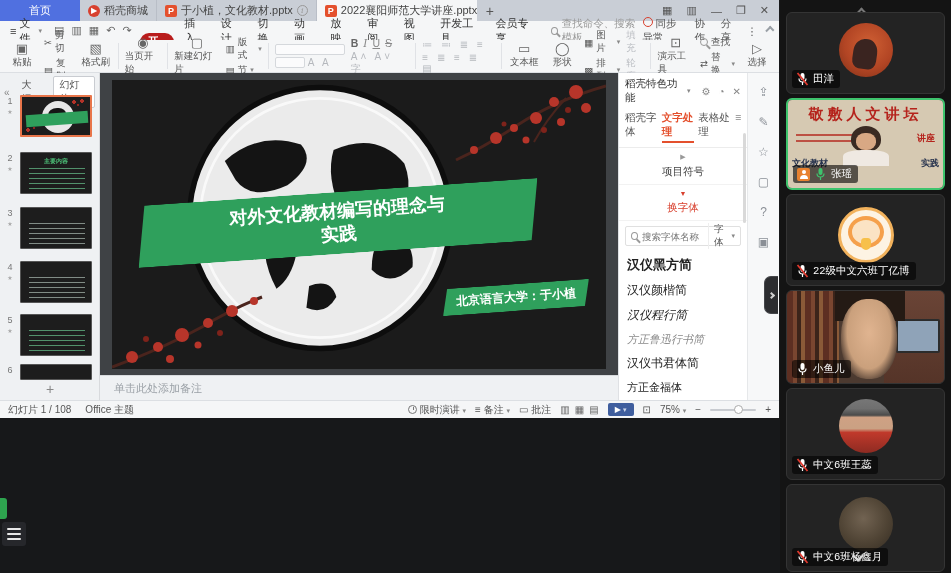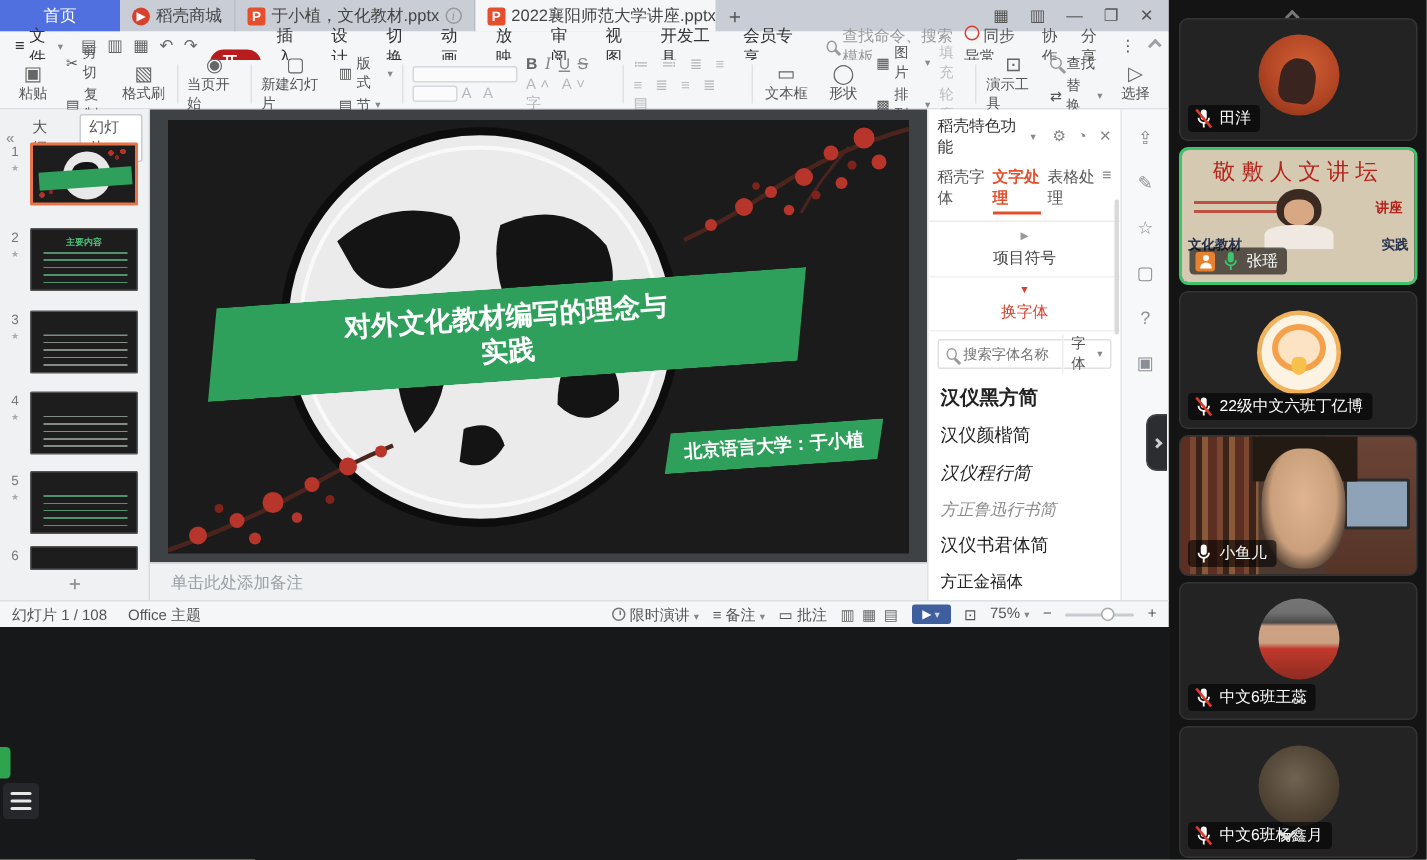--- a/index.html
+++ b/index.html
@@ -130,33 +130,33 @@
   .chev.down { transform:rotate(45deg); }
   .chev.right { transform:rotate(-45deg); }
 
   
   .meet { position:absolute; left:780px; top:0; width:171px; height:573px; background:#141414; }
   .meet-chevup { position:absolute; left:78px; top:2px; }
   .meet-chevup .chev { border-color:#777; }
   .tiles { position:absolute; left:6px; top:12px; width:159px; display:flex; flex-direction:column; gap:4px; }
   .tile { position:relative; width:159px; background:#232323; border:1px solid #343434; border-radius:6px; overflow:hidden; }
   .tile.speaking { border:2px solid #3ec46d; }
-  .badge { position:absolute; left:5px; bottom:5px; display:flex; align-items:flex-end; gap:4px; background:rgba(0,0,0,.6); border-radius:3px; padding:2px 6px 2px 4px; color:#fff; font-size:10.5px; white-space:nowrap; max-width:148px; overflow:hidden; }
+  .badge { position:absolute; left:5px; bottom:5px; display:flex; align-items:flex-end; gap:4px; background:rgba(0,0,0,.6); border-radius:3px; padding:2px 6px 2px 4px; color:#fff; font-size:10.5px; white-space:nowrap; max-width:148px; overflow:hidden;font-family:Liberation Mono, monospace; }
   .micwrap { width:13px; height:14px; flex:0 0 auto; position:relative; }
   .avatar { position:absolute; left:50%; transform:translateX(-50%); border-radius:50%; }
   .av1 { top:10px; width:54px; height:54px; background:radial-gradient(circle at 55% 40%, #d06034 0%, #b24524 55%, #7c2f17 100%); }
   .av1::after { content:""; position:absolute; left:14px; top:16px; width:24px; height:30px; background:#3a2420; border-radius:45% 45% 30% 30%; transform:rotate(8deg); }
   .av3 { top:12px; width:56px; height:56px; background:#fdf3e3; border:3px solid #f2b25c; }
   .av3::before { content:""; position:absolute; left:11px; top:10px; width:28px; height:24px; background:#fbe3c4; border-radius:50%; box-shadow:0 0 0 4px #f5a04b; }
   .av3::after { content:""; position:absolute; left:20px; top:28px; width:10px; height:12px; background:#f7c04a; border-radius:40% 40% 60% 60%; }
   .av5 { top:10px; width:54px; height:54px; background:linear-gradient(180deg,#777 0%, #6f6f6f 18%, #4a4a4a 30%, #cfa184 34%, #caa183 55%, #c0392b 62%, #8e2b22 100%); }
   .av6 { top:12px; width:54px; height:54px; background:radial-gradient(circle at 45% 40%, #7a6a57 0%, #544736 55%, #352c21 100%); opacity:.9; }
   
   .t2video { position:absolute; inset:0; background:#d6c9b2; }
-  .t2title2 { position:absolute; left:0; top:5px; width:100%; text-align:center; color:#b5231c; font-weight:normal; font-size:15px; letter-spacing:4px; font-family:"DejaVu Serif",serif; }
+  .t2title2 { position:absolute; left:0; top:5px; width:100%; text-align:center; color:#b5231c; font-weight:bold; font-size:15px; letter-spacing:4px; font-family:"DejaVu Serif",serif; }
   .t2lines { position:absolute; left:8px; top:34px; width:70px; height:12px; background:repeating-linear-gradient(180deg, rgba(180,40,30,.75) 0 2px, transparent 2px 6px); }
   .t2tag { position:absolute; right:8px; top:32px; color:#b5231c; font-size:9px; font-weight:bold; }
   .t2person { position:absolute; left:50%; top:26px; transform:translateX(-50%); width:46px; height:40px; }
   .t2person .head { position:absolute; left:8px; top:0; width:30px; height:26px; background:#3a2a22; border-radius:50% 50% 45% 45%; }
   .t2person .face { position:absolute; left:13px; top:7px; width:20px; height:17px; background:#d8a884; border-radius:45%; }
   .t2person .bodyy { position:absolute; left:0; top:24px; width:46px; height:16px; background:#efe9e2; border-radius:40% 40% 0 0; }
   .t2overlayL { position:absolute; left:4px; bottom:18px; color:#26324d; font-size:9px; font-weight:bold; }
   .t2overlayR { position:absolute; right:4px; bottom:18px; color:#26324d; font-size:9px; font-weight:bold; }
   .host-ico { width:13px; height:13px; background:#e8812e; border-radius:2px; position:relative; flex:0 0 auto; }
   .host-ico::before { content:""; position:absolute; left:4.5px; top:2px; width:4px; height:4px; background:#fff; border-radius:50%; }

